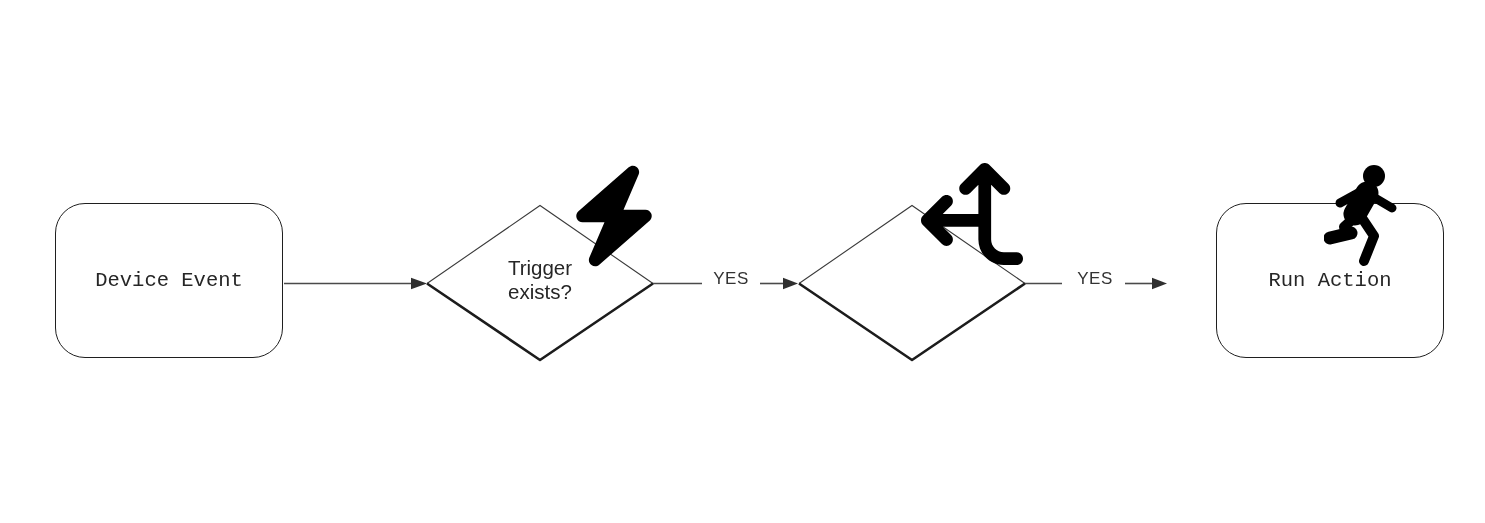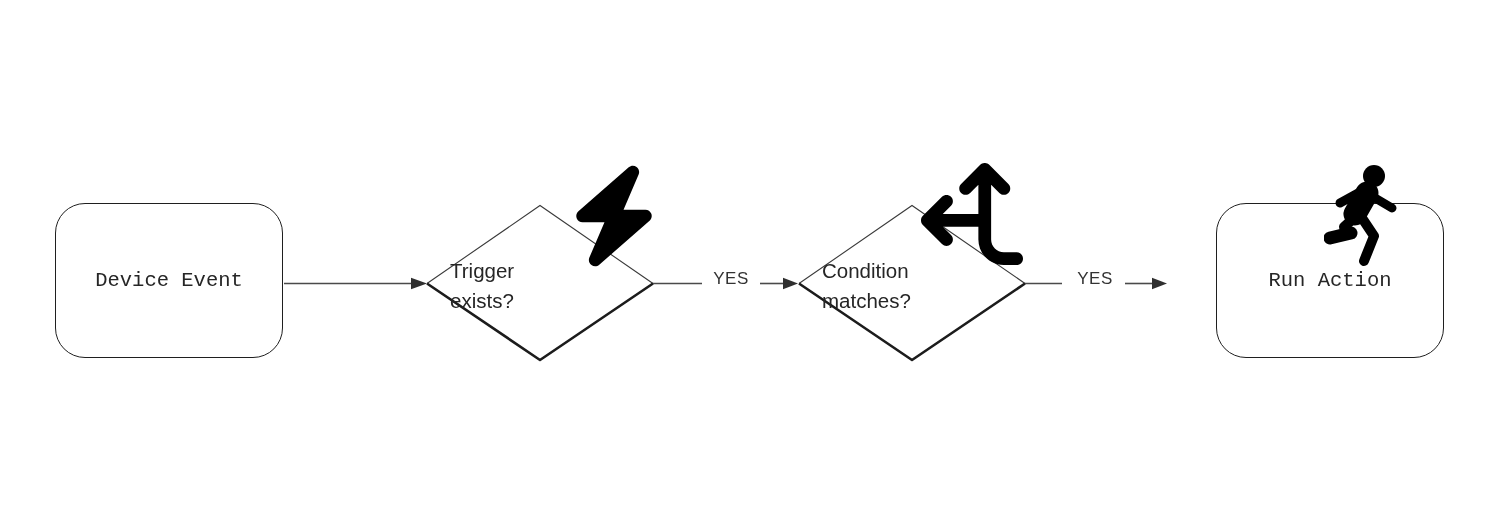--- a/index.html
+++ b/index.html
@@ -30,23 +30,23 @@
     font-size: 20.5px;
     color: #262626;
     font-family: Liberation Mono, monospace;
   }
   #node-device-event { left: 55px; top: 203px; }
   #node-run-action   { left: 1168px; top: 203px; margin-left: 48px; }
   .diamond-label {
     position: absolute;
     width: 180px;
     top: 256px;
-    text-align: left;
+    text-align: center;
     font-size: 20.5px;
-    line-height: 30px;
+    line-height: 24px;
     color: #262626;
     white-space: pre-line;
   }
   #label-trigger   { left: 450px; }
   #label-condition { left: 822px; }
   .edge-label {
     position: absolute;
     top: 269px;
     width: 56px;
     text-align: center;
@@ -102,22 +102,20 @@
     <span>Device Event</span>
   </div>
 
   <div class="node-rect" id="node-run-action">
     <span>Run Action</span>
   </div>
 
   <div class="diamond-label" id="label-trigger">Trigger
 exists?</div>
 
-  <div class="diamond-label" id="label-condition">Condition
-matches?</div>
 
   <div class="edge-label" id="edge-label-yes-1">YES</div>
 
   <div class="edge-label" id="edge-label-yes-2">YES</div>
 
   <svg class="icon" id="icon-bolt" width="88" height="102" viewBox="0 0 448 512" xmlns="http://www.w3.org/2000/svg">
     <path fill="#000000" d="M349.4 44.6c5.9-13.7 1.5-29.7-10.6-38.5s-28.6-8-39.9 1.8l-256 224c-10 8.8-13.6 22.9-8.9 35.3S50.7 288 64 288l111.5 0L98.6 467.4c-5.9 13.7-1.5 29.7 10.6 38.5s28.6 8 39.9-1.8l256-224c10-8.8 13.6-22.9 8.9-35.3s-16.6-20.7-29.9-20.7l-111.5 0L349.4 44.6z"></path>
   </svg>
 
   <svg class="icon" id="icon-split" width="104" height="102" viewBox="0 0 512 512" xmlns="http://www.w3.org/2000/svg">

